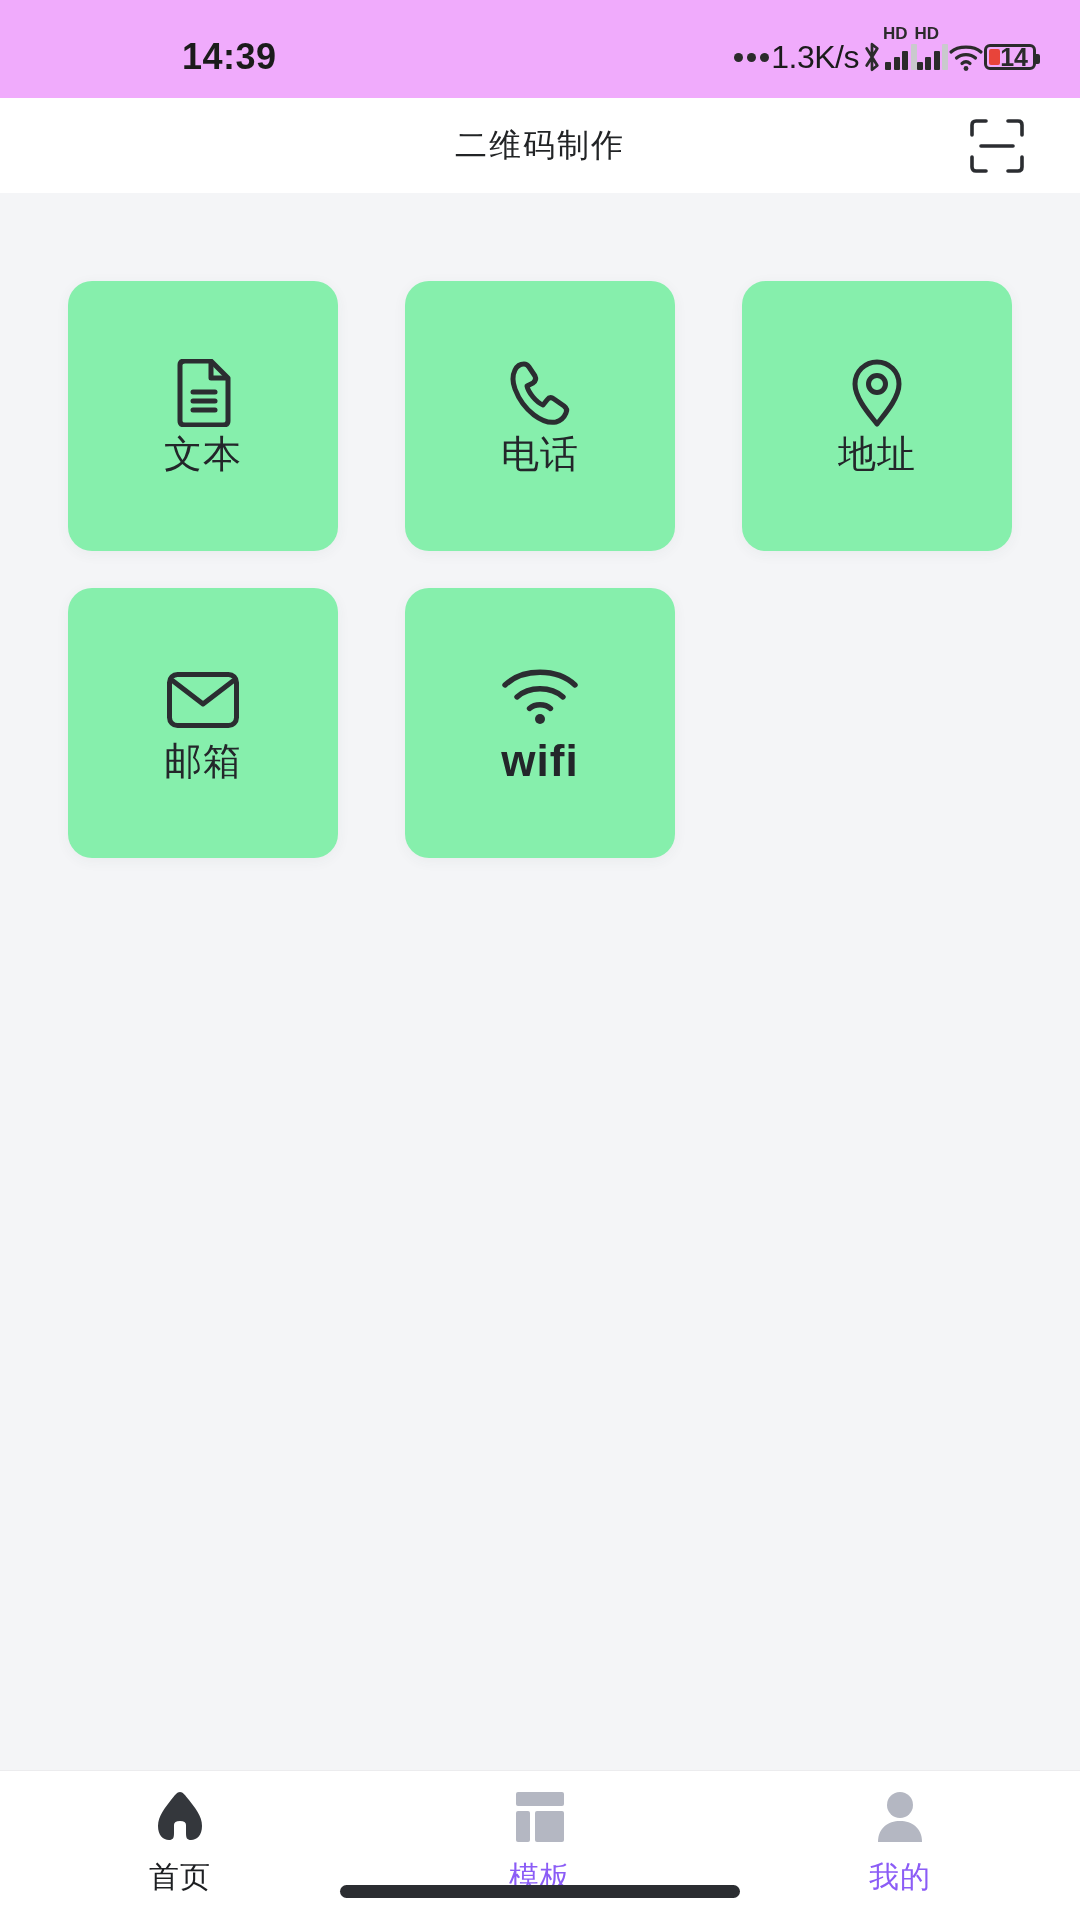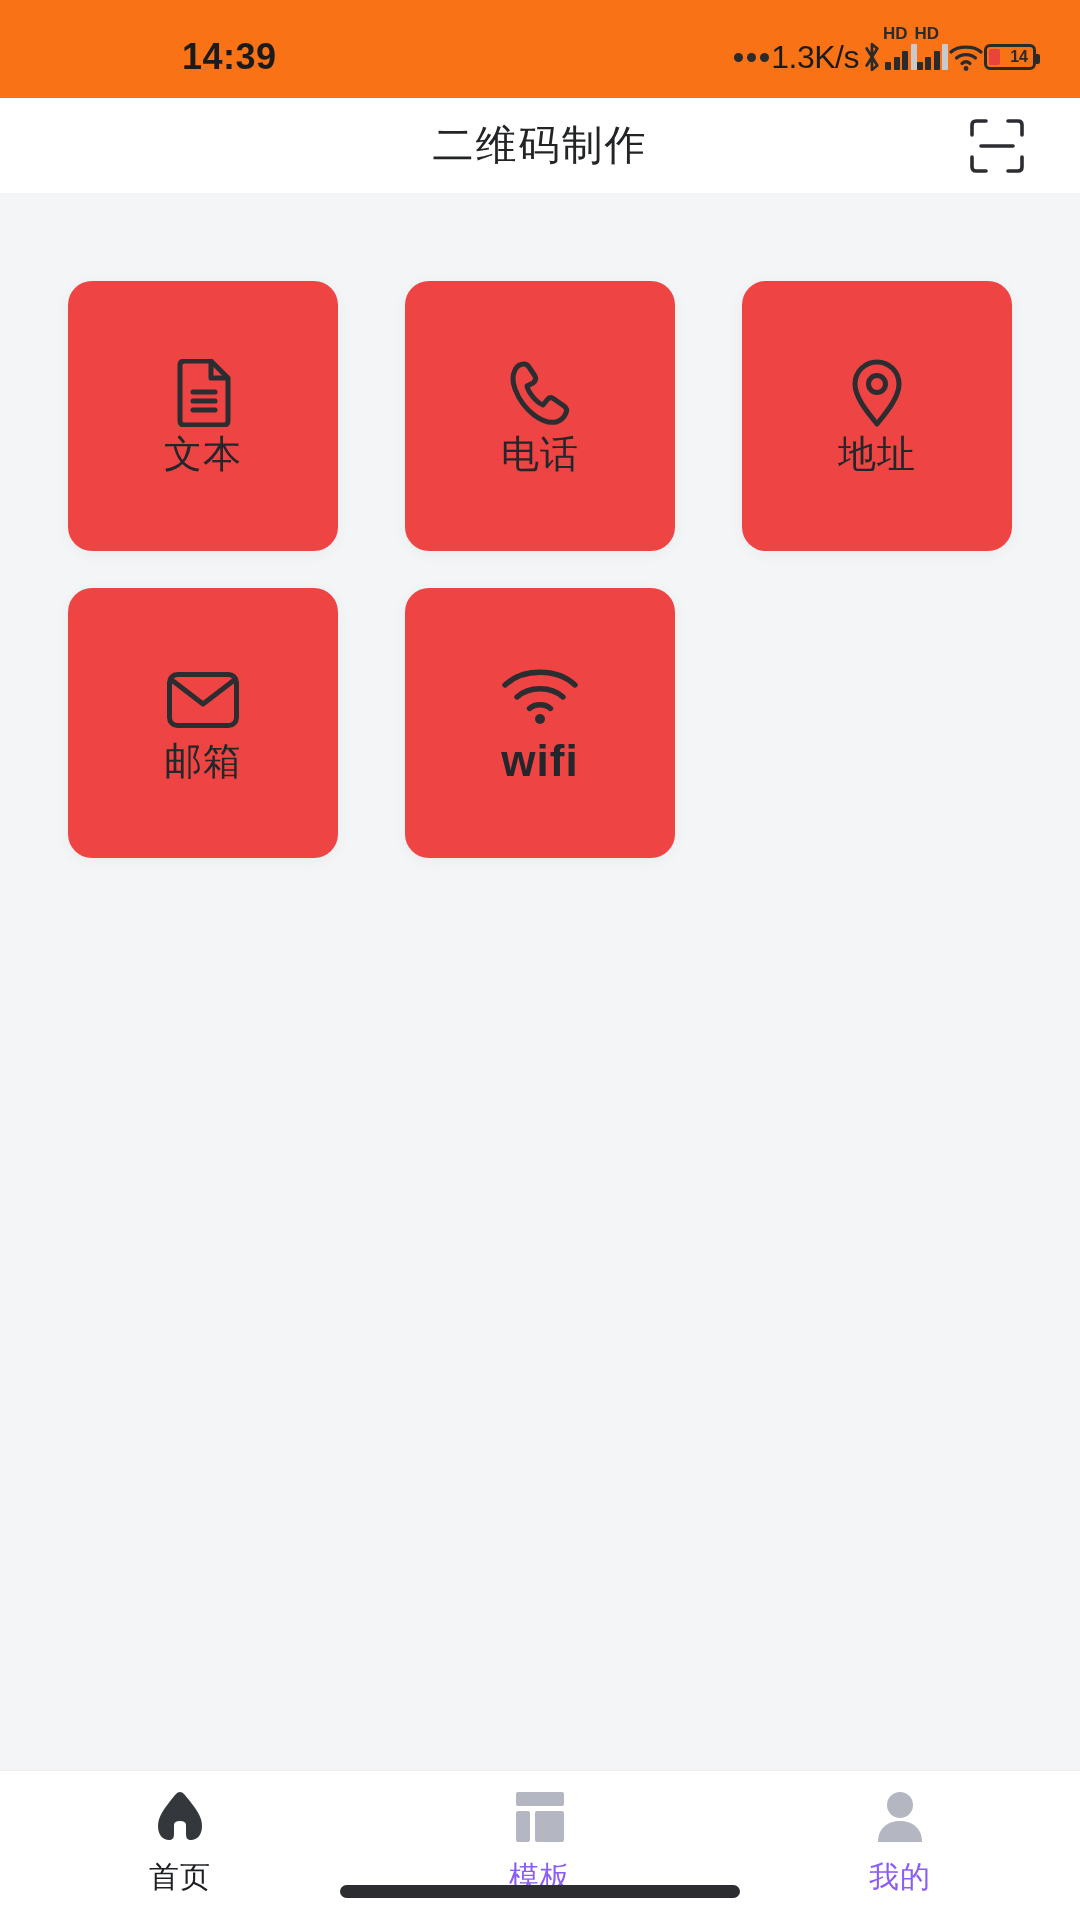--- a/index.html
+++ b/index.html
@@ -13,21 +13,21 @@
   .phone {
     position:relative;
     width:1080px; height:1920px;
     display:flex; flex-direction:column;
     background:#f4f5f7;
   }
 
   
   .statusbar {
     height:98px;
-    background:#f97316;
+    background:#f0abfc;
     display:flex; align-items:center;
     padding:16px 44px 0 0;
     flex:0 0 auto;
     position:relative;
   }
   .sb-time {
     font-size:36px; font-weight:bold; color:#1b1b1b;
     letter-spacing:0.5px;
     margin-left:182px;
   }
@@ -51,50 +51,50 @@
     width:52px; height:26px; border:3px solid #2b2b2b; border-radius:6px;
     position:relative; display:flex; align-items:center; padding:2px;
   }
   .batt:after {
     content:""; position:absolute; right:-7px; top:7px;
     width:4px; height:10px; background:#2b2b2b; border-radius:0 2px 2px 0;
   }
   .batt .fill { width:26%; height:100%; background:#e8443a; border-radius:2px; }
   .batt .num {
     position:absolute; right:5px; top:50%; transform:translateY(-50%);
-    font-size:16px; font-weight:bold; color:#2b2b2b;
+    font-size:25px; font-weight:bold; color:#2b2b2b;
   }
 
   
   .appbar {
     height:95px; background:#ffffff;
     display:flex; align-items:center; justify-content:center;
     position:relative; flex:0 0 auto;
   }
-  .appbar-title { font-size:41px; color:#222426; letter-spacing:2px; }
+  .appbar-title { font-size:32px; color:#222426; letter-spacing:2px; }
   .scan-btn {
     position:absolute; right:52px; top:50%; transform:translateY(-50%);
     width:62px; height:62px; display:flex; align-items:center; justify-content:center;
     cursor:pointer;
   }
 
   
   .content {
     flex:1 1 auto; background:#f4f5f7;
     padding:88px 68px 0 68px;
     overflow:hidden;
   }
   .grid {
     display:grid;
     grid-template-columns:repeat(3, 270px);
     justify-content:space-between;
     row-gap:37px; column-gap:0;
   }
   .card {
-    width:270px; height:270px; background:#ef4444;
+    width:270px; height:270px; background:#86efac;
     border-radius:24px;
     box-shadow:0 3px 14px rgba(60,64,80,0.055);
     display:flex; flex-direction:column;
     align-items:center; justify-content:center;
     cursor:pointer; gap:8px;
   }
   .card .ico { height:68px; display:flex; align-items:center; justify-content:center; }
   .card .lbl { font-size:38px; color:#23262a; letter-spacing:1px; line-height:1; }
   .card .lbl.latin { font-size:44px; font-weight:bold; }
 

